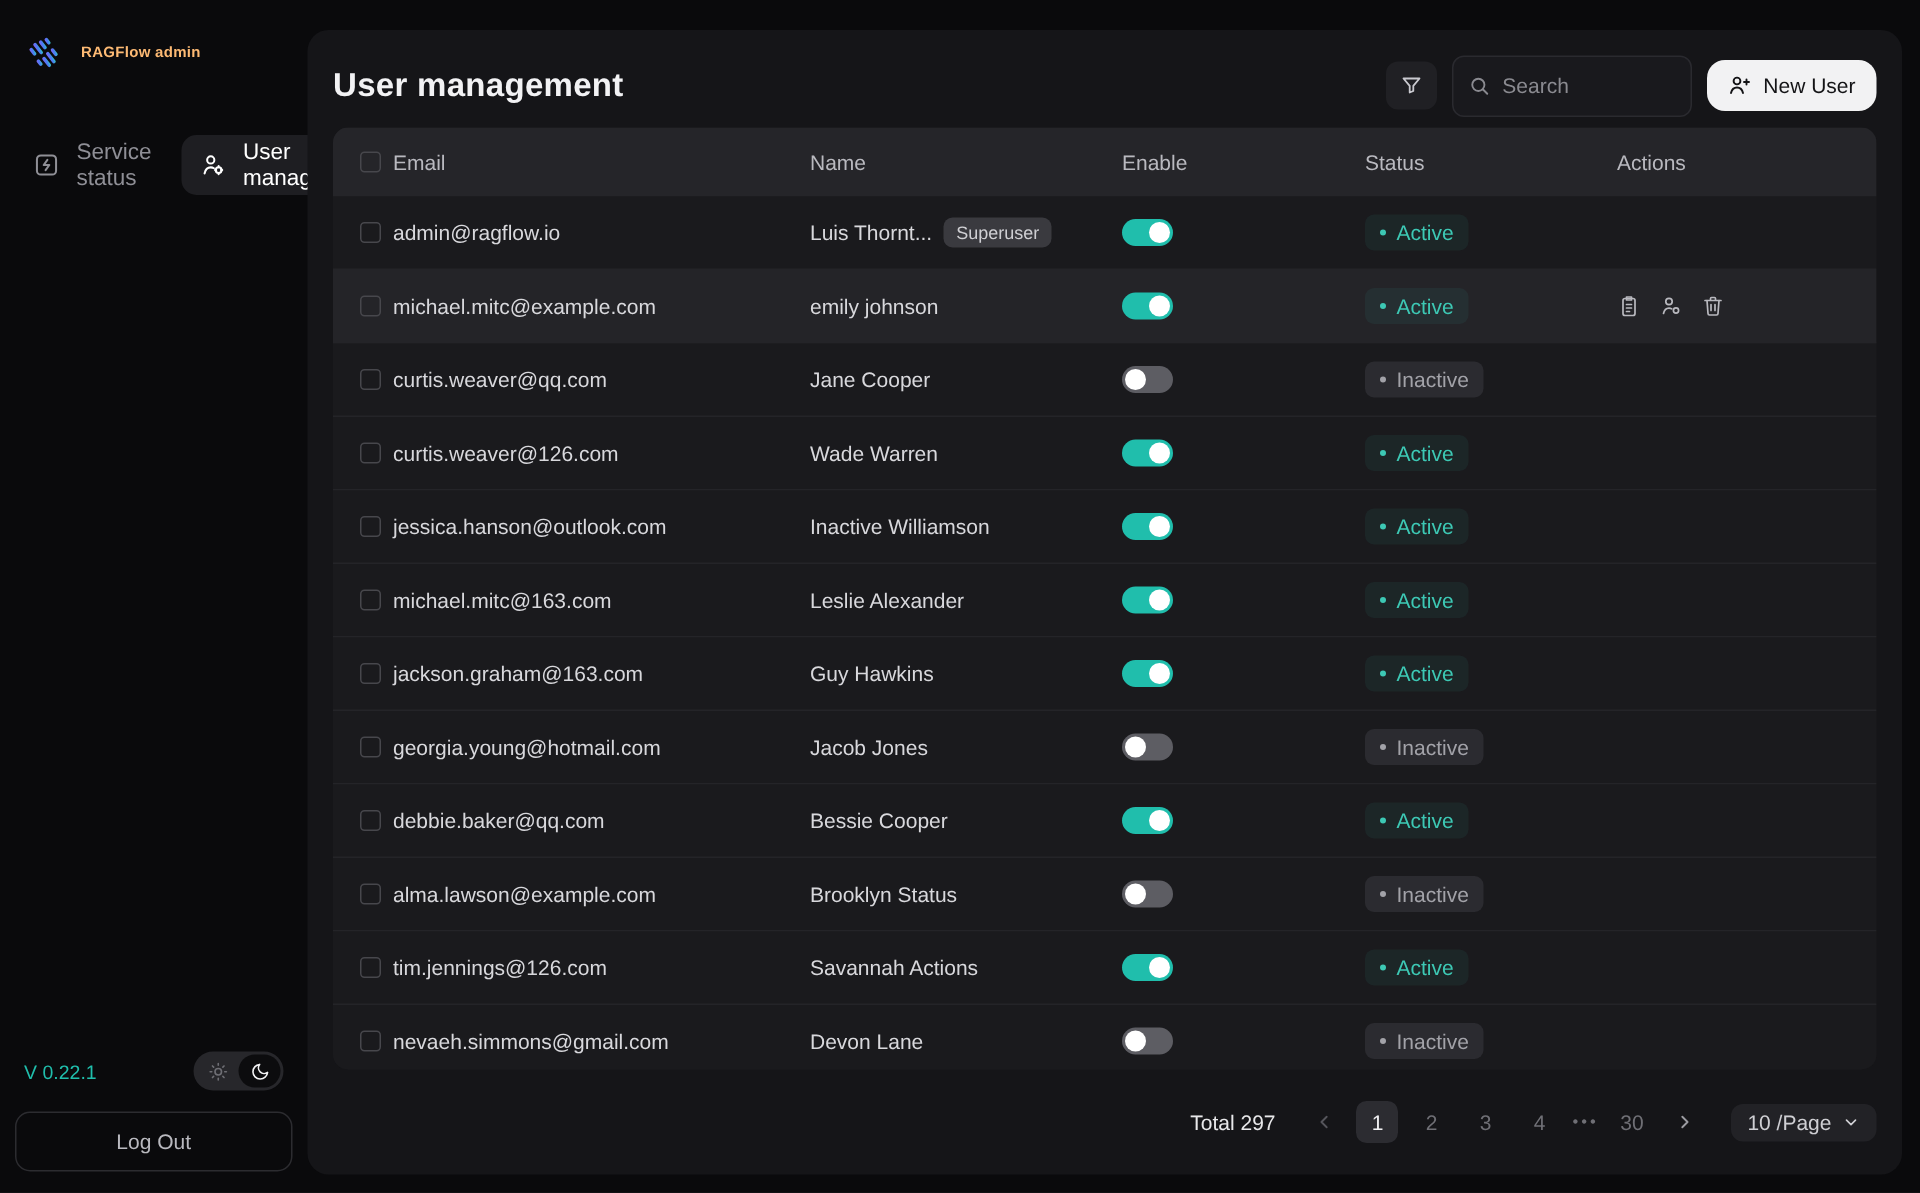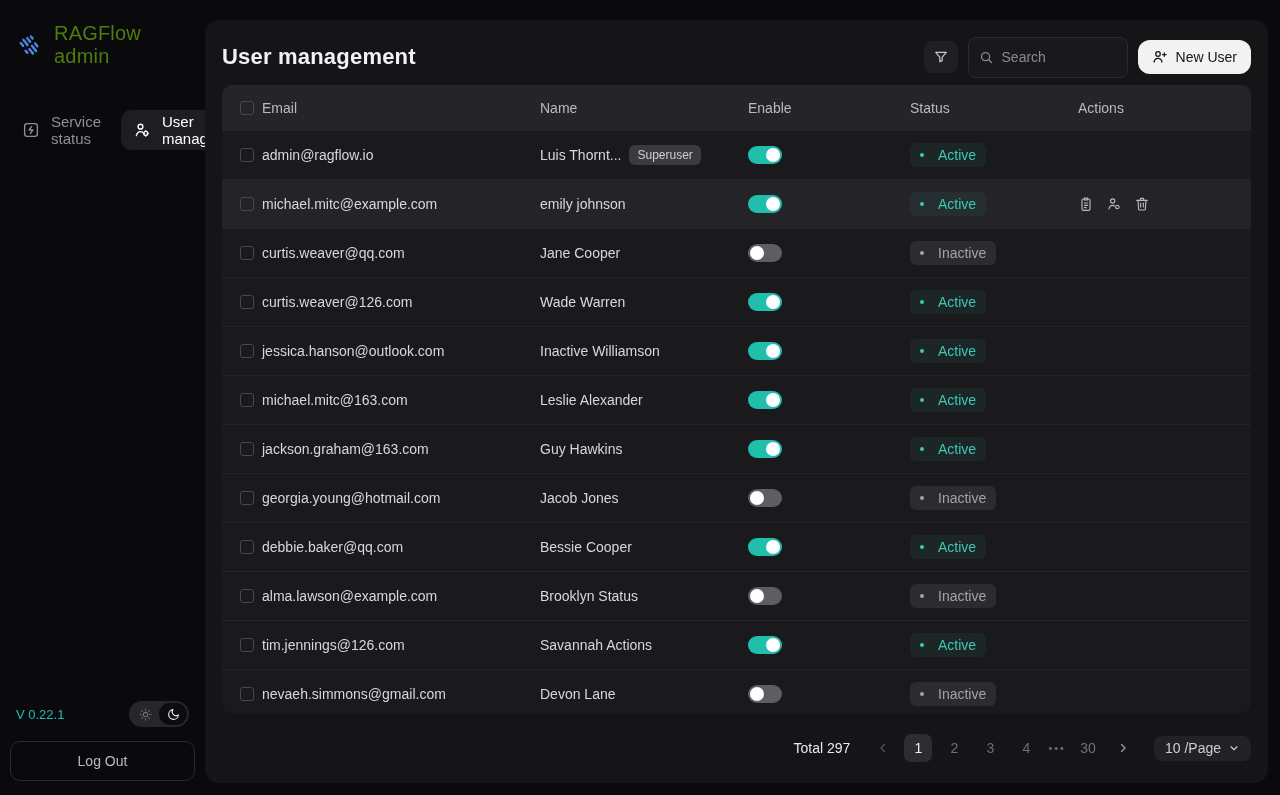--- a/index.html
+++ b/index.html
@@ -13,21 +13,21 @@
   }
   svg { display:block; }
 
   
   .sidebar {
     position:absolute; left:0; top:0; width:205px; height:100%;
     padding:22px 10px 14px 10px;
     display:flex; flex-direction:column;
   }
   .brand { display:flex; align-items:center; gap:10px; padding-left:8px; }
-  .brand-name { font-size:20px; font-weight:400; color:#4d7c0f; letter-spacing:.2px; }
+  .brand-name { font-size:10px; font-weight:700; color:#fdba74; letter-spacing:.2px; }
   .menu { margin-top:42px; display:flex; gap:8px; }
   .menu-item {
     height:40px; display:flex; align-items:center; gap:11px;
     padding:0 12px; border-radius:10px; font-size:15px; color:#8f8f96;
     cursor:pointer; background:transparent; border:none; text-align:left;
   }
   .menu-item.active { background:#1e1e22; color:#ffffff; font-weight:500; }
   .menu-item .mi-icon { color:inherit; }
   .sidebar-spacer { flex:1; }
   .version-row { display:flex; align-items:center; justify-content:space-between; padding:0 6px; margin-bottom:14px; }
@@ -97,21 +97,21 @@
     flex:none;
   }
   .toggle.on  { background:var(--accent); }
   .toggle.off { background:#5d5d63; }
   .toggle .knob {
     width:14px; height:14px; border-radius:50%; background:#ffffff; position:absolute; top:2px;
   }
   .toggle.on .knob { right:2px; }
   .toggle.off .knob { left:2px; }
   .status-badge {
-    display:inline-flex; align-items:center; gap:14px; padding:4px 10px; border-radius:6px;
+    display:inline-flex; align-items:center; gap:7px; padding:4px 10px; border-radius:6px;
     font-size:14px;
   }
   .status-badge .dot { width:4px; height:4px; border-radius:50%; background:currentColor; }
   .status-badge.active { color:#3dc8b4; background:rgba(61,200,180,0.07); }
   .status-badge.inactive { color:#a2a2a8; background:#2b2b30; }
   .action-icon { background:none; border:none; color:#b9b9bf; cursor:pointer; padding:0; }
 
   
   .pagination {
     margin-top:auto; display:flex; align-items:center; justify-content:flex-end;

